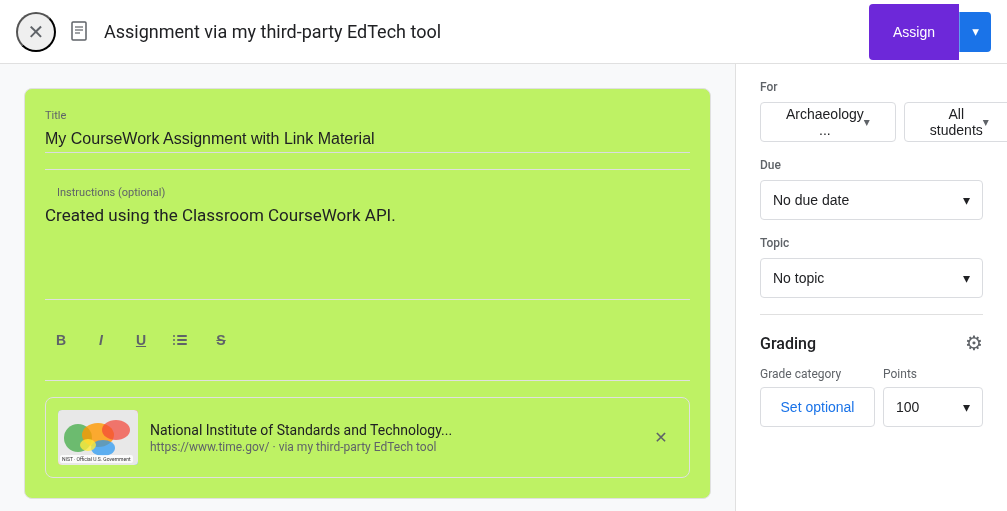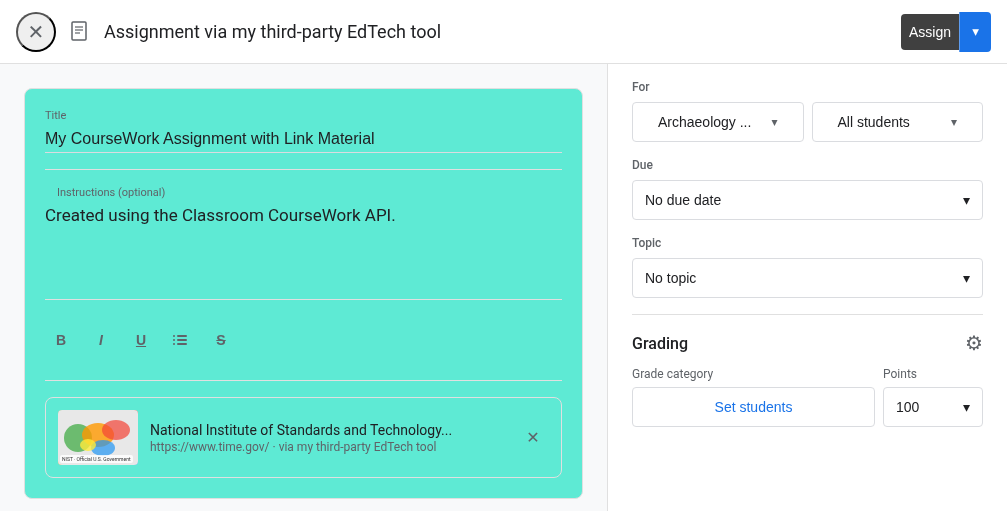--- a/index.html
+++ b/index.html
@@ -16,41 +16,41 @@
     }
     .topbar-doc-icon {
       width: 32px; height: 32px; margin: 0 8px; color: #5f6368;
       display: flex; align-items: center; justify-content: center; font-size: 20px;
     }
     .topbar-title {
       flex: 1; font-size: 18px; color: #202124; font-weight: 400;
     }
     .assign-btn-group { display: flex; align-items: center; }
     .assign-btn {
-      background: #404040; color: #fff; border: none; border-radius: 4px 0 0 4px;
-      padding: 0 8px; height: 36px; font-size: 14px; font-weight: 500;
+      background: #6d28d9; color: #fff; border: none; border-radius: 4px 0 0 4px;
+      padding: 0 24px; height: 56px; font-size: 14px; font-weight: 500;
       cursor: pointer; white-space: nowrap;
     }
     .assign-dropdown-btn {
       background: #1a73e8; color: #fff; border: none; border-left: 1px solid rgba(255,255,255,0.3);
       border-radius: 0 4px 4px 0; width: 32px; height: 40px;
       display: flex; align-items: center; justify-content: center; cursor: pointer;
     }
 
     
     .main-content {
       display: flex; flex: 1; overflow: hidden;
     }
 
     
     .left-panel {
       flex: 1; padding: 24px; overflow-y: auto; background: #f8f9fa;
     }
     .assignment-card {
-      background: #5eead4; border-radius: 8px; border: 1px solid #e0e0e0; padding: 20px;
+      background: #bef264; border-radius: 8px; border: 1px solid #e0e0e0; padding: 20px;
     }
     .title-section { margin-bottom: 16px; }
     .title-label { font-size: 11px; color: #5f6368; margin-bottom: 4px; }
     .title-input {
       width: 100%; border: none; border-bottom: 1px solid #dadce0; padding: 4px 0;
       font-size: 16px; color: #202124; outline: none; background: transparent;
     }
     .divider { border: none; border-top: 1px solid #e0e0e0; margin: 16px 0; }
     .instructions-section { margin-bottom: 16px; }
     .instructions-label { font-size: 11px; color: #5f6368; margin-bottom: 4px; margin-left: 12px; }
@@ -88,21 +88,21 @@
     .link-title { font-size: 14px; color: #202124; white-space: nowrap; overflow: hidden; text-overflow: ellipsis; }
     .link-url { font-size: 12px; color: #5f6368; margin-top: 2px; }
     .link-remove {
       width: 32px; height: 32px; display: flex; align-items: center; justify-content: center;
       border: none; background: transparent; cursor: pointer; border-radius: 50%;
       color: #5f6368; font-size: 16px; flex-shrink: 0;
     }
 
     
     .right-panel {
-      width: 400px; padding: 16px 24px; background: #fff; border-left: 1px solid #e0e0e0;
+      width: 272px; padding: 16px 24px; background: #fff; border-left: 1px solid #e0e0e0;
       overflow-y: auto; flex-shrink: 0;
     }
     .section-label {
       font-size: 12px; color: #5f6368; margin-bottom: 8px; font-weight: 500;
     }
     .select-row { display: flex; gap: 8px; margin-bottom: 16px; }
     .select-btn {
       flex: 1; display: flex; align-items: center; justify-content: space-between;
       border: 1px solid #dadce0; border-radius: 4px; padding: 0 25px; height: 40px;
       background: #fff; cursor: pointer; font-size: 14px; color: #202124;
@@ -252,21 +252,21 @@
 
     <div class="grading-header">
       <span class="grading-title">Grading</span>
       <span class="gear-icon">⚙</span>
     </div>
 
     <div class="grade-row">
       <div class="grade-col">
         <div class="grade-col-label">Grade category</div>
         <button class="set-category-btn">
-          <span>Set students</span>
+          <span>Set optional</span>
         </button>
       </div>
       <div class="grade-col" style="flex:0 0 100px;">
         <div class="grade-col-label">Points</div>
         <button class="points-select">
           <span>100</span>
           <span class="chevron">▾</span>
         </button>
       </div>
     </div>

